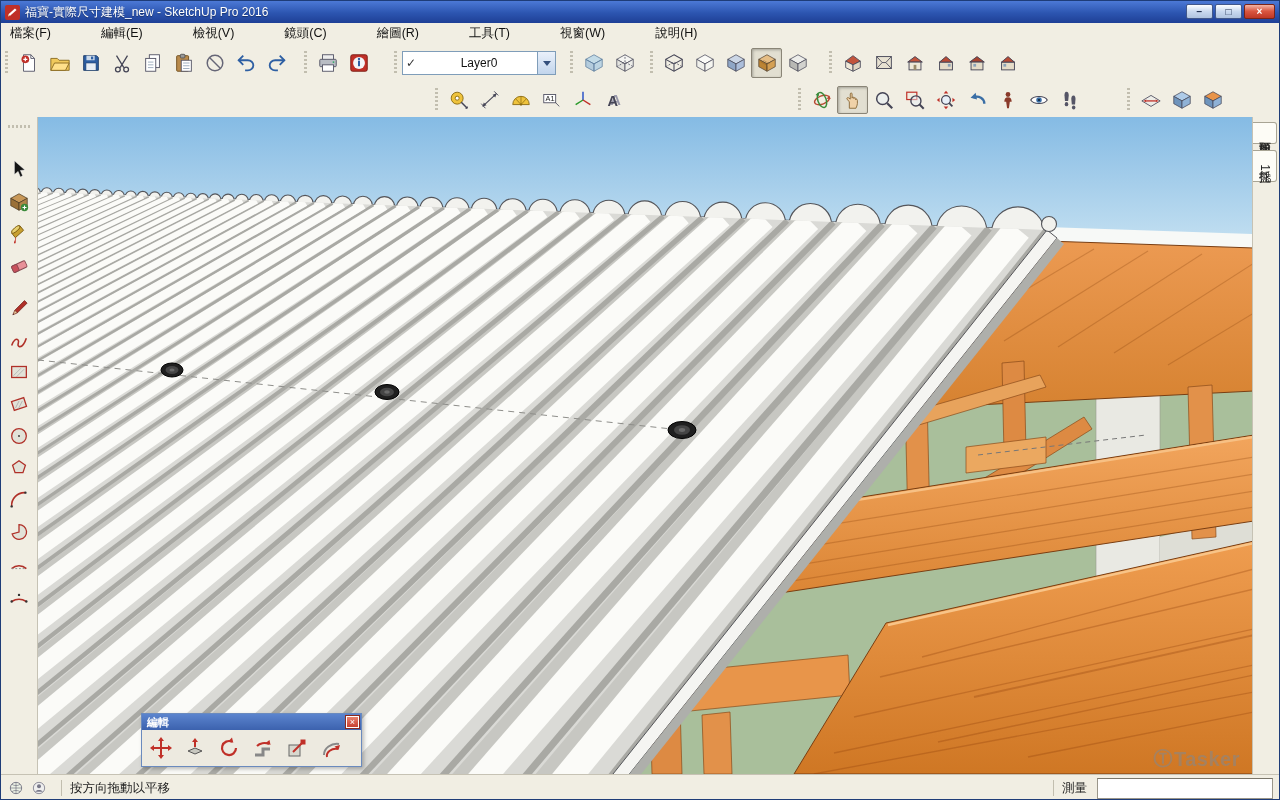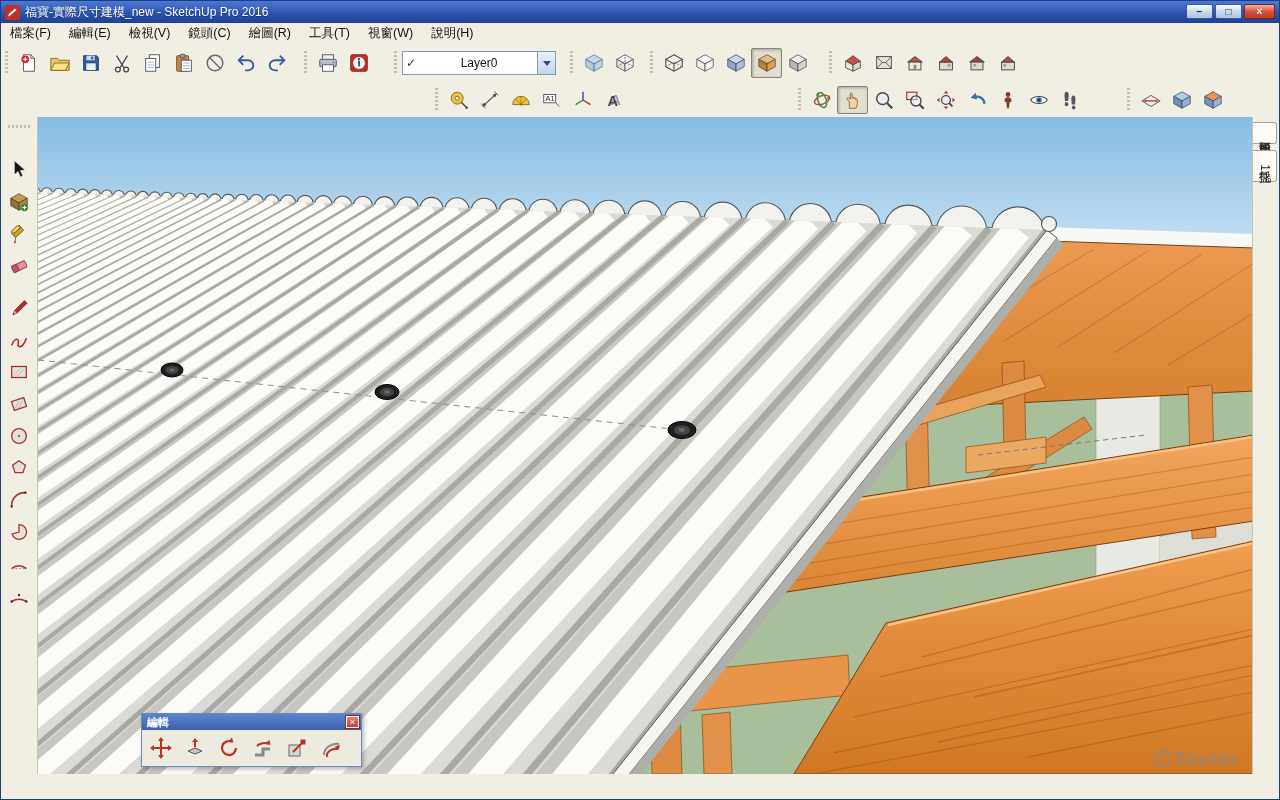--- a/index.html
+++ b/index.html
@@ -15,21 +15,21 @@
   .app-icon svg{display:block}
   .title{white-space:nowrap;text-shadow:0 1px 1px rgba(0,0,0,.4);text-align:center;}
   .win-buttons{position:absolute;right:4px;top:3px;display:flex;gap:2px;}
   .winbtn{width:27px;height:15px;border:1px solid #42588A;border-radius:2px;
     background:linear-gradient(180deg,#FDFEFF,#C9D9EF 50%,#AFC3DF);
     color:#1A2A4A;font-size:10px;line-height:13px;text-align:center;font-weight:bold;padding:0;}
   .winbtn.close{width:31px;background:linear-gradient(180deg,#F4B4A4,#DA5640 48%,#BE3826);
     color:#fff;border-color:#7A2418;}
   
   .menubar{position:absolute;left:0;top:22px;width:100%;height:21px;background:#F1EEE3;
-    border-bottom:1px solid #C6C2B4;display:flex;align-items:center;font-size:12.5px;color:#111;}
+    border-bottom:1px solid #C6C2B4;display:flex;align-items:center;font-size:12.5px;color:#111;gap:32px;}
   .menu-item{padding:2px 9px;}
   
   .toolbar{position:absolute;left:0;width:100%;background:#F1EEE3;display:flex;align-items:center;}
   #toolbar1{top:43px;height:38px;border-bottom:1px solid #DDD9CB;}
   #toolbar2{top:81px;height:35px;border-bottom:7px solid #1d4ed8;}
   .tgroup{display:flex;align-items:center;}
   .grip{width:3px;height:24px;margin:0 5px 0 4px;
     background:repeating-linear-gradient(180deg,#C2BEAF 0 2px,rgba(0,0,0,0) 2px 4px);}
   .tbtn{width:31px;height:30px;border:1px solid rgba(0,0,0,0);background:transparent;padding:0;
     display:flex;align-items:center;justify-content:center;border-radius:2px;}
@@ -930,13 +930,34 @@
         <span>Tasker</span>
       </div>
     </div>
 
     <div class="tray-strip" id="traystrip">
         <div class="tray-tab">預設面板</div>
         <div class="tray-tab">托盤 1</div>
       </div>
   </div>
 
+  <div class="statusbar">
+    <span class="sb-icon">
+      <svg viewBox="0 0 24 24" width="16" height="16">
+          <circle cx="12" cy="12" r="8.5" fill="#EDF2E6" stroke="#667" stroke-width="1.2"></circle>
+          <path d="M3.5 12h17M12 3.5v17M6 6.5c3 2.5 9 2.5 12 0M6 17.5c3-2.5 9-2.5 12 0" fill="none" stroke="#667" stroke-width="0.9"></path>
+        </svg>
+    </span>
+    <span class="sb-icon">
+      <svg viewBox="0 0 24 24" width="16" height="16">
+          <circle cx="12" cy="12" r="8.5" fill="#EEE" stroke="#778" stroke-width="1.2"></circle>
+          <circle cx="12" cy="9.5" r="3" fill="#778"></circle>
+          <path d="M6.5 17.5c1-3.2 10-3.2 11 0z" fill="#778"></path>
+        </svg>
+    </span>
+    <span class="sb-div"></span>
+    <span class="sb-hint">按方向拖動以平移</span>
+    <span class="sb-spacer"></span>
+    <span class="sb-div"></span>
+    <span class="sb-measure-label">測量</span>
+    <input class="sb-input" readonly="" value="" style="">
+  </div>
 </div>
 
 </body></html>

